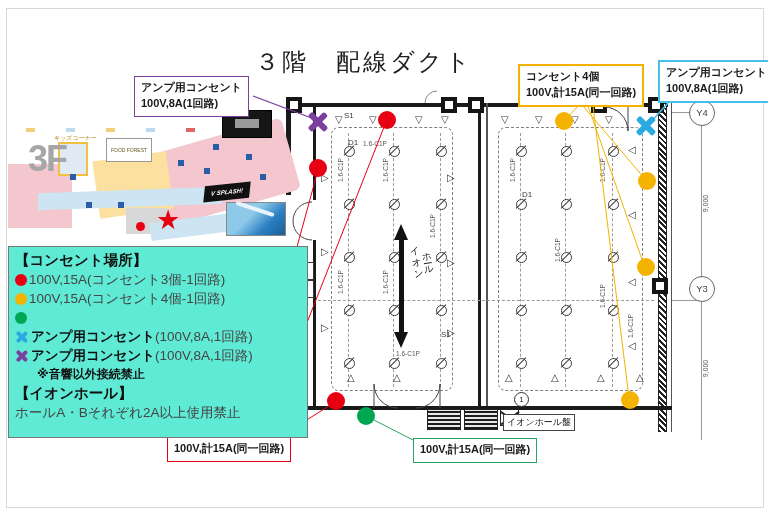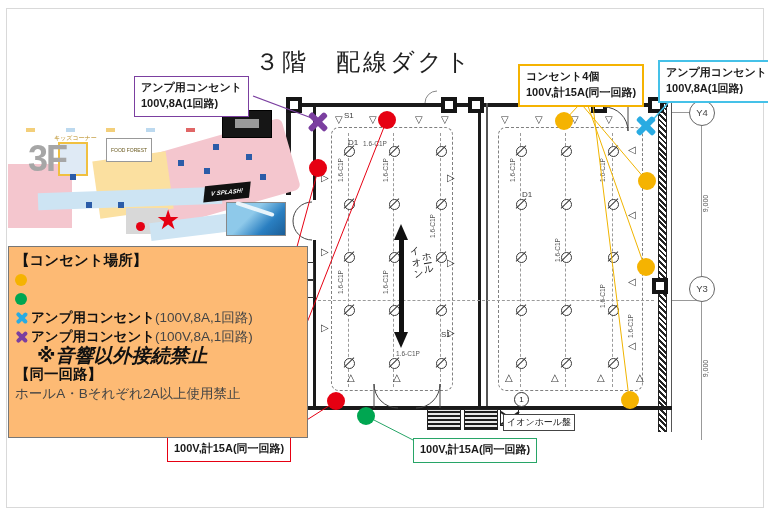--- a/index.html
+++ b/index.html
@@ -8,27 +8,27 @@
   .frame{position:absolute;left:6px;top:8px;right:4px;bottom:4px;border:1px solid #d9d9d9;pointer-events:none;}
 
   
   .title{position:absolute;left:255px;top:46px;width:280px;font-size:24px;letter-spacing:3px;color:#1f1f1f;font-weight:500;}
 
   
   .callout{position:absolute;background:#fff;padding:3px 6px 4px 6px;font-size:11px;font-weight:bold;line-height:1.45;z-index:20;white-space:nowrap;}
   .callout .l2{font-weight:bold;}
 
   
-  .legend{position:absolute;left:8px;top:246px;width:300px;height:192px;border:1px solid #777;background:#fdba74;
+  .legend{position:absolute;left:8px;top:246px;width:300px;height:192px;border:1px solid #777;background:#5eead4;
           padding:4px 6px;box-sizing:border-box;z-index:20;font-size:13.5px;line-height:19px;}
   .legend .lg-title{font-weight:bold;font-size:14.5px;color:#111;}
   .leg-row{display:flex;align-items:center;height:19px;color:#454545;}
   .leg-dot{display:inline-block;width:12px;height:12px;border-radius:50%;margin-right:2px;flex:0 0 auto;}
   .leg-bold{font-weight:bold;color:#111;}
-  .lg-note{font-weight:bold;color:#111;padding-left:22px;font-size:19px;font-style:italic;}
+  .lg-note{font-weight:bold;color:#111;padding-left:22px;font-size:12px;}
   .lg-sub{font-weight:bold;color:#111;font-size:14.5px;}
   .lg-plain{color:#454545;font-size:13.5px;}
   .lg-note2{font-weight:bold;color:#111;font-size:14.5px;letter-spacing:-0.5px;}
 
   
   .xmark{position:relative;display:inline-block;}
   .xmark::before,.xmark::after{content:"";position:absolute;left:50%;top:50%;width:110%;height:30%;background:var(--c);border-radius:2px;}
   .xmark::before{transform:translate(-50%,-50%) rotate(45deg);}
   .xmark::after{transform:translate(-50%,-50%) rotate(-45deg);}
   .leg-x{width:13px;height:13px;margin-right:3px;flex:0 0 auto;}
@@ -194,38 +194,43 @@
     <div class="l2">100V,計15A(同一回路)</div>
   </div>
   <div class="callout" style="left:413px;top:438px;border:1.5px solid #27a567;">
     <div class="l2">100V,計15A(同一回路)</div>
   </div>
 
   <div class="legend">
     <div class="lg-title">【コンセント場所】</div>
     <div id="legend-items">
         <div class="leg-row">
+          <span class="leg-dot" style="background: rgb(230, 0, 18);"></span>
+          <span>100V,15A(コンセント3個-1回路)</span>
+        </div>
+        <div class="leg-row">
           <span class="leg-dot" style="background: rgb(245, 179, 1);"></span>
+          <span>100V,15A(コンセント4個-1回路)</span>
         </div>
         <div class="leg-row">
           <span class="leg-dot" style="background: rgb(0, 166, 81);"></span>
         </div>
         <div class="leg-row">
           <span class="xmark leg-x" style="--c: #29abe2;"></span>
           <span class="leg-bold">アンプ用コンセント</span>
           <span>(100V,8A,1回路)</span>
         </div>
         <div class="leg-row">
           <span class="xmark leg-x" style="--c: #7b3fa0;"></span>
           <span class="leg-bold">アンプ用コンセント</span>
           <span>(100V,8A,1回路)</span>
         </div>
       </div>
     <div class="lg-note">※音響以外接続禁止</div>
-    <div class="lg-sub">【同一回路】</div>
+    <div class="lg-sub">【イオンホール】</div>
     <div class="lg-plain">ホールA・Bそれぞれ2A以上使用禁止</div>
   </div>
 
   <svg class="lines" width="768" height="512" id="connector-svg">
 
     <path d="M312,202 A19,19 0 0 0 293,221" fill="none" stroke="#444" stroke-width="1"></path>
     <path d="M312,240 A19,19 0 0 1 293,221" fill="none" stroke="#444" stroke-width="1"></path>
     <path d="M374,384 A24,24 0 0 0 398,408 M374,384 L374,408" fill="none" stroke="#444" stroke-width="1"></path>
     <path d="M440,384 A24,24 0 0 1 416,408 M440,384 L440,408" fill="none" stroke="#444" stroke-width="1"></path>
     <path d="M604,107 A24,24 0 0 1 628,131 M628,107 L628,131" fill="none" stroke="#444" stroke-width="1"></path>

